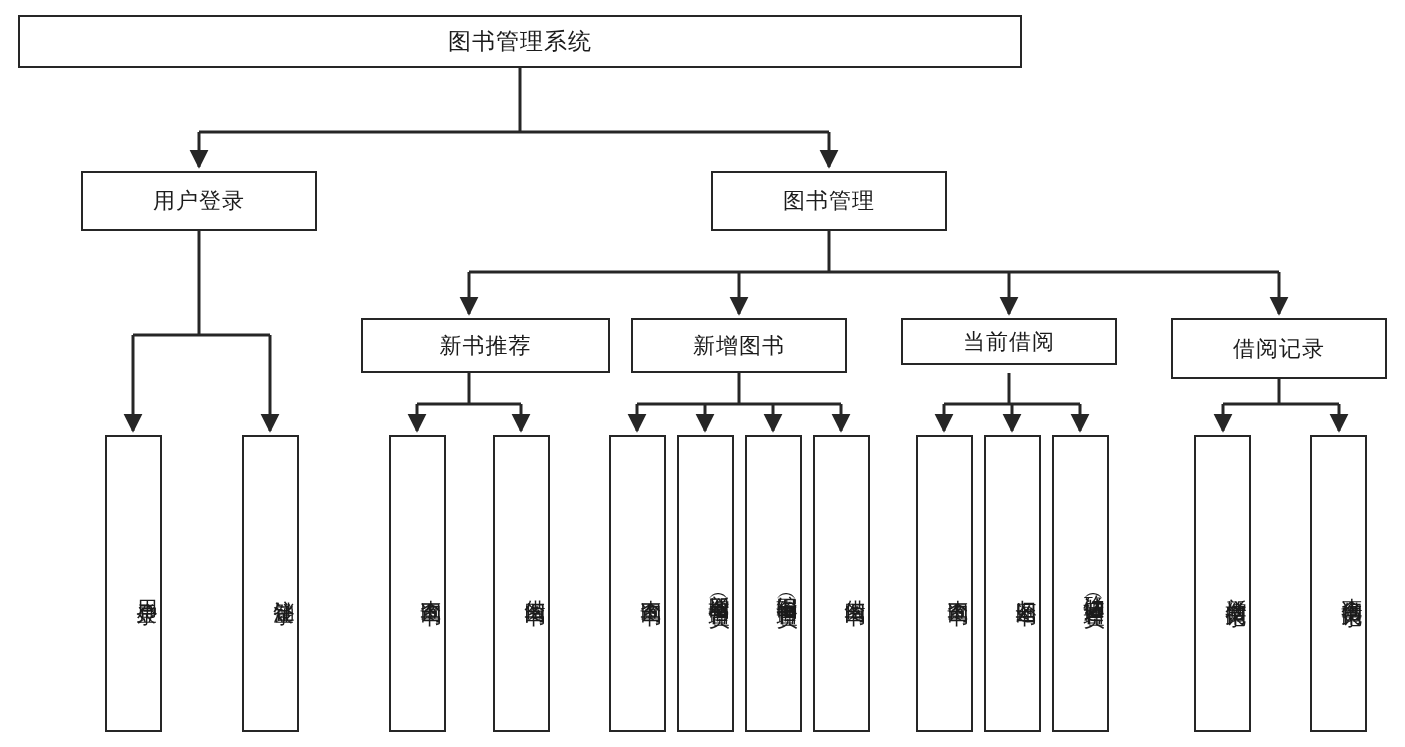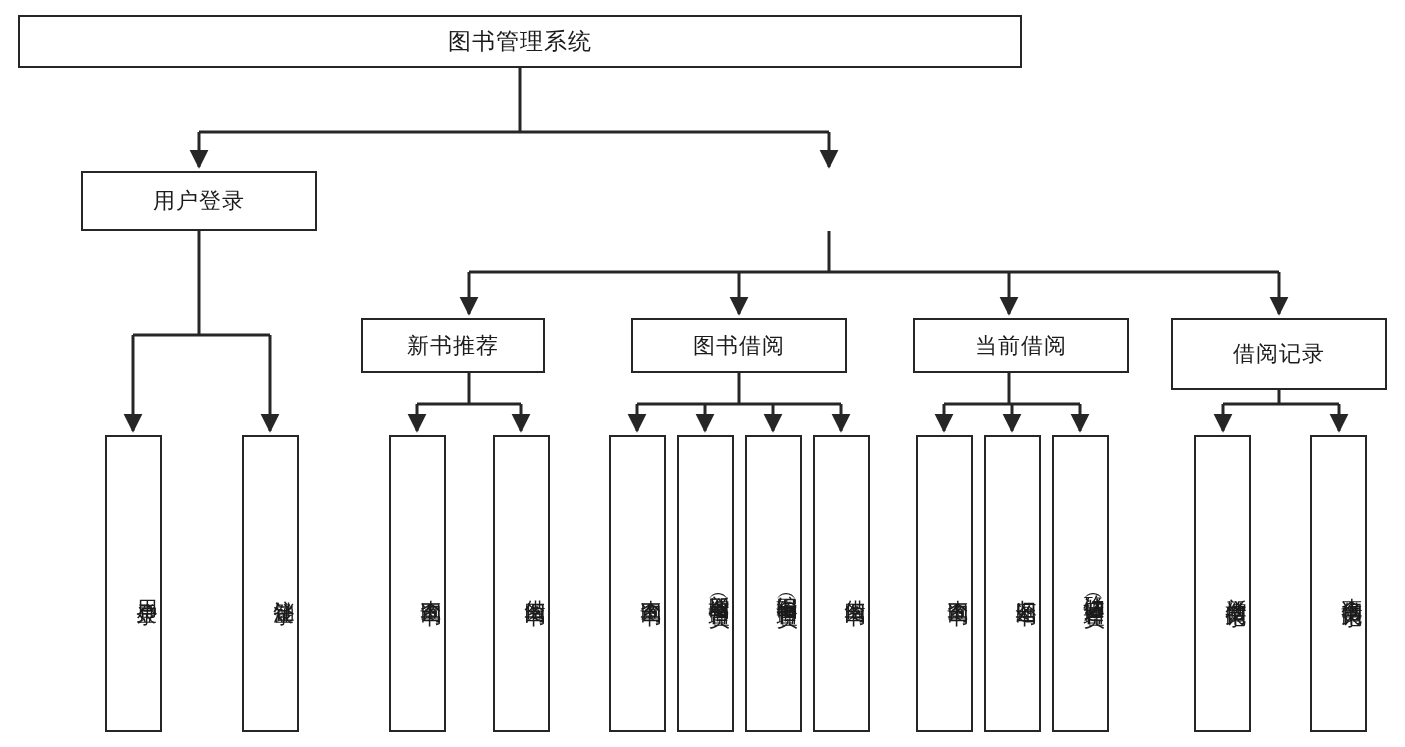--- a/index.html
+++ b/index.html
@@ -132,34 +132,37 @@
   </svg>
 
   <div class="node node-h node-root" style="left:18px; top:15px; width:1004px; height:53px;">
     <span>图书管理系统</span>
   </div>
 
   <div class="node node-h" style="left:81px; top:171px; width:236px; height:60px;">
     <span>用户登录</span>
   </div>
 
-
-  <div class="node node-h" style="left:361px; top:318px; width:184px; height:55px;">
+  <div class="node node-h" style="left:711px; top:171px; width:236px; height:60px;">
+    <span>图书管理</span>
+  </div>
+
+  <div class="node node-h" style="left:361px; top:318px; width:249px; height:55px;">
     <span>新书推荐</span>
   </div>
 
   <div class="node node-h" style="left:631px; top:318px; width:216px; height:55px;">
-    <span>图书借阅</span>
-  </div>
-
-  <div class="node node-h" style="left:901px; top:318px; width:216px; height:55px;margin-left:12px;">
+    <span>新增图书</span>
+  </div>
+
+  <div class="node node-h" style="left:901px; top:318px; width:216px; height:47px;">
     <span>当前借阅</span>
   </div>
 
-  <div class="node node-h" style="left:1171px; top:318px; width:216px; height:72px;">
+  <div class="node node-h" style="left:1171px; top:318px; width:216px; height:61px;">
     <span>借阅记录</span>
   </div>
 
   <div class="node node-v" style="left:105px; top:435px; width:57px; height:297px;">
     <span class="vtext">用户登录</span>
   </div>
 
   <div class="node node-v" style="left:242px; top:435px; width:57px; height:297px;">
     <span class="vtext">注销登录</span>
   </div>

